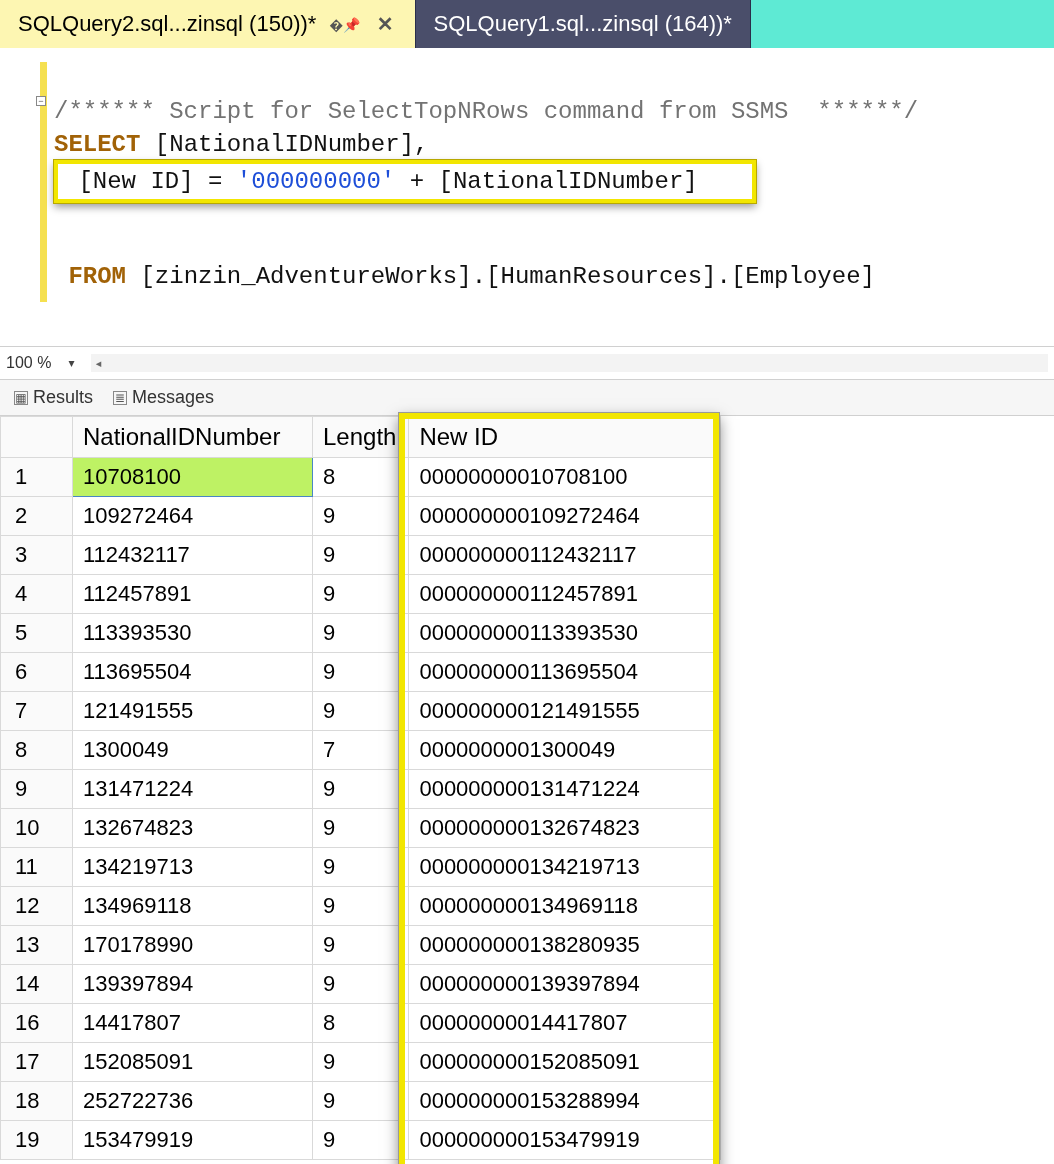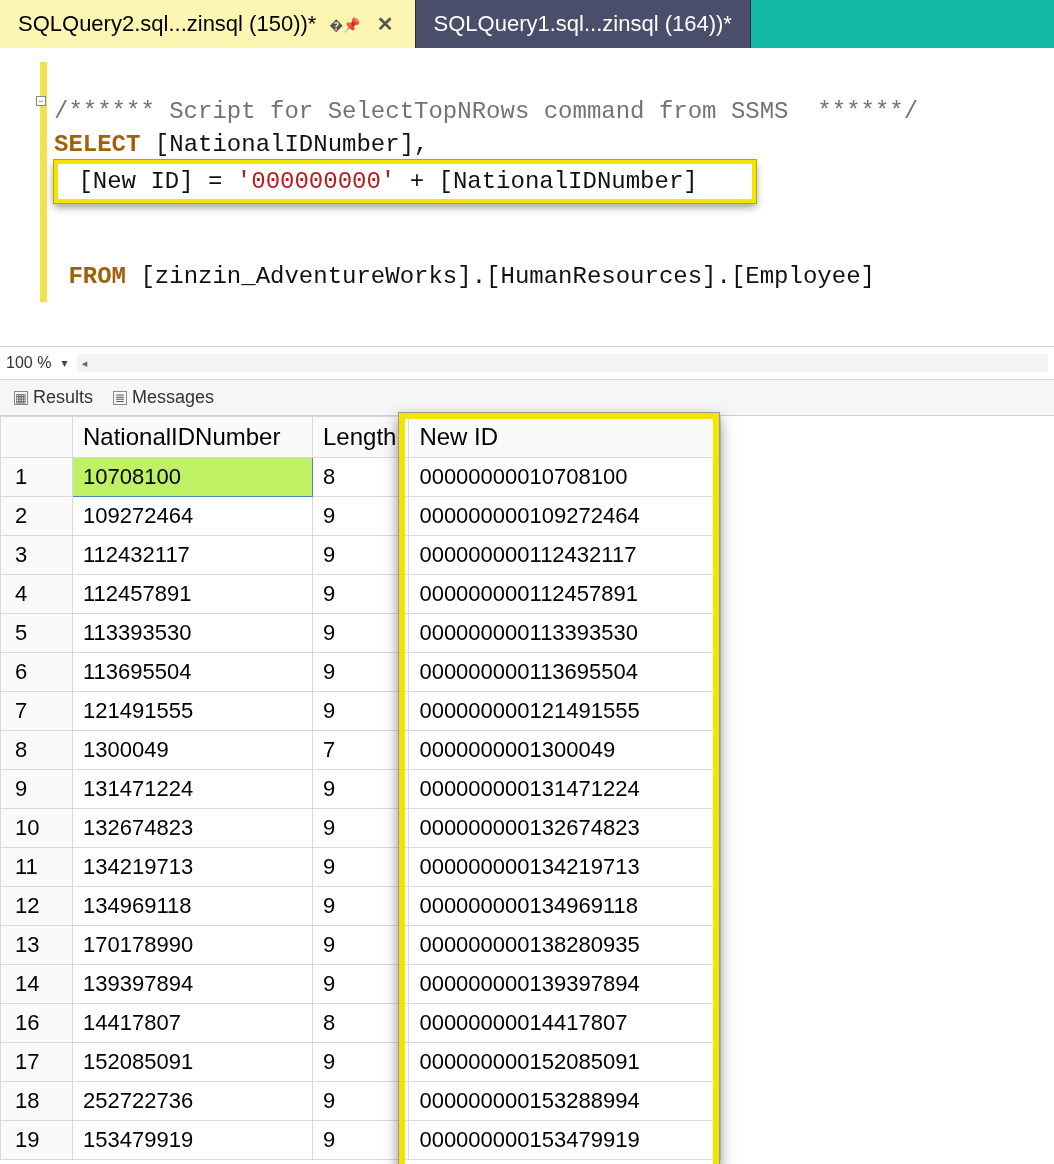--- a/index.html
+++ b/index.html
@@ -6,21 +6,21 @@
     body {
       font-family: -apple-system, "Segoe UI", Tahoma, sans-serif;
       font-size: 14px;
       background: #fff;
       width: 1054px;
       height: 1164px;
       overflow: hidden;
     }
     .tab-bar {
       display: flex;
-      background: #14b8a6;
+      background: #5eead4;
       height: 48px;
       align-items: stretch;
     }
     .tab {
       display: flex;
       align-items: center;
       padding: 0 18px;
       font-size: 22px;
       color: #fff;
       background: #4a4e6a;
@@ -79,21 +79,21 @@
       font-size: 24px;
       line-height: 33px;
       white-space: pre;
       position: relative;
       overflow: hidden;
     }
     .c-comment { color: #737373; }
     .c-keyword { color: #a16207; font-weight: bold; }
     .c-ident   { color: #111; }
     .c-func    { color: #c000c0; }
-    .c-string  { color: #b91c1c; }
+    .c-string  { color: #1d4ed8; }
     .highlight-callout {
       position: absolute;
       border: 4px solid #f2e600;
       box-shadow: 0 0 0 1px #b7a800, 0 4px 8px rgba(0,0,0,.4);
       background: rgba(255,255,255,0);
       pointer-events: none;
     }
     .highlight-callout.line3 {
       left: 8px; top: 112px; width: 702px; height: 43px;
     }
@@ -104,21 +104,21 @@
       font-size: 24px; line-height: 33px;
       background: #fff;
     }
     .zoom-bar {
       display: flex;
       align-items: center;
       height: 34px;
       border-top: 1px solid #d0d0d0;
       border-bottom: 1px solid #d0d0d0;
       padding: 0 6px;
-      gap: 6px;
+      gap: 13px;
       font-size: 16px;
       color: #333;
     }
     .zoom-bar .dropdown-arrow {
       font-size: 12px;
       color: #444;
       cursor: pointer;
       padding: 2px 4px;
     }
     .zoom-bar .h-scroll-track {

